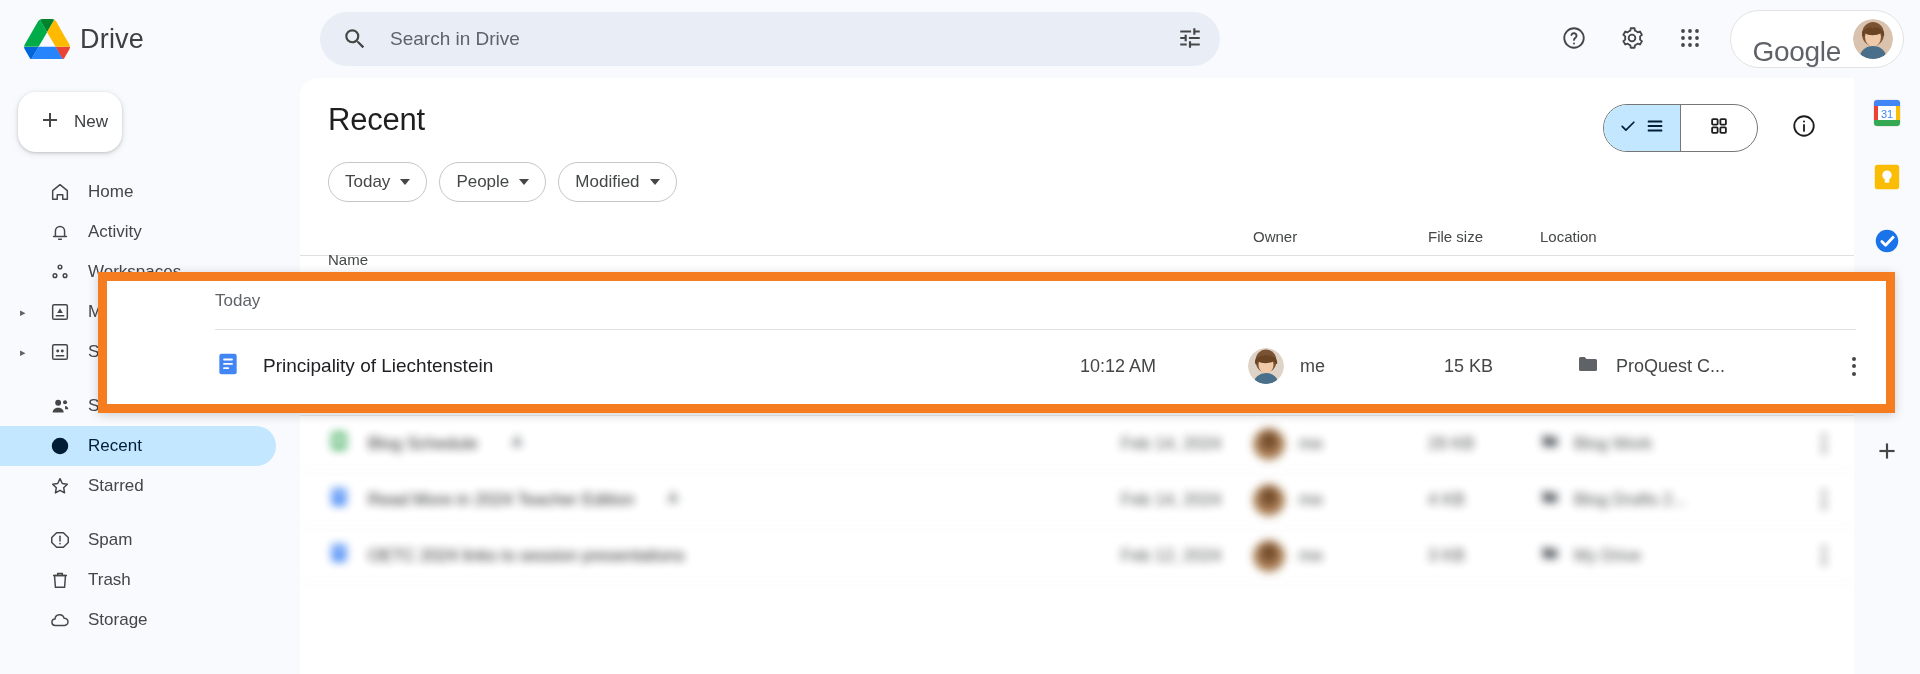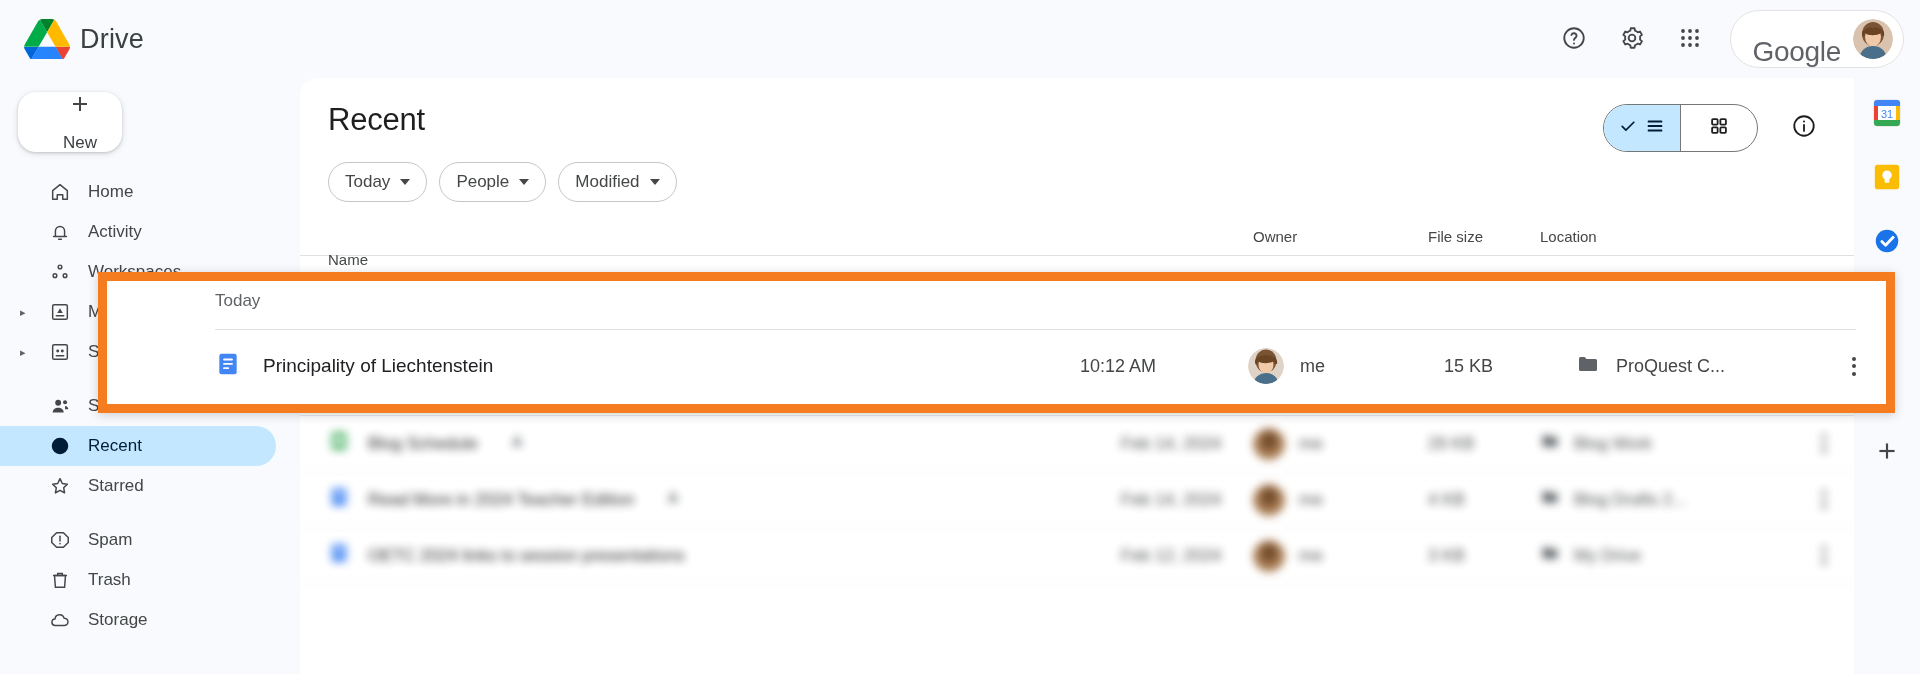--- a/index.html
+++ b/index.html
@@ -59,21 +59,20 @@
 
   
   .leftnav { position: absolute; left: 0; top: 78px; width: 300px; height: 596px; background: #f8fafd; }
   .new-btn {
     margin: 14px 0 0 18px; width: 104px; height: 60px;
     background: #fff; border: none; border-radius: 18px;
     box-shadow: 0 1px 3px rgba(60,64,67,.22), 0 2px 7px rgba(60,64,67,.12);
     display: flex; align-items: center; gap: 12px; padding-left: 20px;
     cursor: pointer; font-size: 17px; color: #3c4043;
     font-family: "Liberation Sans", sans-serif;
-    flex-direction: column;
   }
   .nav-list { margin-top: 20px; }
   .nav-item {
     display: flex; align-items: center; height: 40px;
     padding-left: 20px; margin-right: 24px;
     border-radius: 0 20px 20px 0; cursor: pointer;
     font-size: 17px; color: #444746; gap: 16px;
   }
   .nav-item .caret { width: 12px; flex: 0 0 12px; color: #5f6368; font-size: 11px; line-height: 1; }
   .nav-item .nav-icon { width: 24px; height: 24px; flex: 0 0 24px; display:flex; align-items:center; justify-content:center; }
@@ -201,20 +200,35 @@
           <path d="M43.65 25L29.9 1.2c-1.35.8-2.5 1.9-3.3 3.3L1.2 48.4A9.06 9.06 0 000 52.9h27.5z" fill="#00ac47"></path>
           <path d="M73.55 76.8c1.35-.8 2.5-1.9 3.3-3.3l1.6-2.75L86.1 57.4c.8-1.4 1.2-2.95 1.2-4.5H59.79l5.85 11.5z" fill="#ea4335"></path>
           <path d="M43.65 25L57.4 1.2C56.05.4 54.5 0 52.9 0H34.4c-1.6 0-3.15.45-4.5 1.2z" fill="#00832d"></path>
           <path d="M59.8 52.9H27.5L13.75 76.75c1.35.8 2.9 1.25 4.5 1.25h50.8c1.6 0 3.15-.45 4.5-1.25z" fill="#2684fc"></path>
           <path d="M73.4 26.5L60.75 4.5c-.8-1.4-1.95-2.5-3.3-3.3L43.65 25l16.15 27.9h27.45c0-1.55-.4-3.1-1.2-4.5z" fill="#ffba00"></path>
         </svg>
       </span>
       <span class="brand-name">Drive</span>
     </div>
 
+    <div class="searchwrap">
+      <span class="search-icon">
+        <svg viewBox="0 0 24 24" width="26" height="26" fill="#444746">
+          <path d="M15.5 14h-.79l-.28-.27A6.47 6.47 0 0016 9.5 6.5 6.5 0 109.5 16c1.61 0 3.09-.59 4.23-1.57l.27.28v.79l5 4.99L20.49 19l-4.99-5zm-6 0A4.5 4.5 0 1114 9.5 4.5 4.5 0 019.5 14z"></path>
+        </svg>
+      </span>
+      <input class="search-input" type="text" value="" placeholder="Search in Drive" style="">
+      <button class="tune-btn">
+        <span>
+          <svg viewBox="0 0 24 24" width="26" height="26" fill="#444746">
+            <path d="M3 17v2h6v-2H3zM3 5v2h10V5H3zm10 16v-2h8v-2h-8v-2h-2v6h2zM7 9v2H3v2h4v2h2V9H7zm14 4v-2H11v2h10zm-6-4h2V7h4V5h-4V3h-2v6z"></path>
+          </svg>
+        </span>
+      </button>
+    </div>
 
     <div class="top-right">
       <button class="icon-btn">
         <span>
           <svg viewBox="0 0 24 24" width="26" height="26" fill="none" stroke="#444746" stroke-width="1.7">
             <circle cx="12" cy="12" r="9"></circle>
             <path d="M9.6 9.2a2.45 2.45 0 014.75.85c0 1.7-2.4 2.1-2.4 3.7" stroke-linecap="round"></path>
             <circle cx="12" cy="17" r=".9" fill="#444746" stroke="none"></circle>
           </svg>
         </span>

